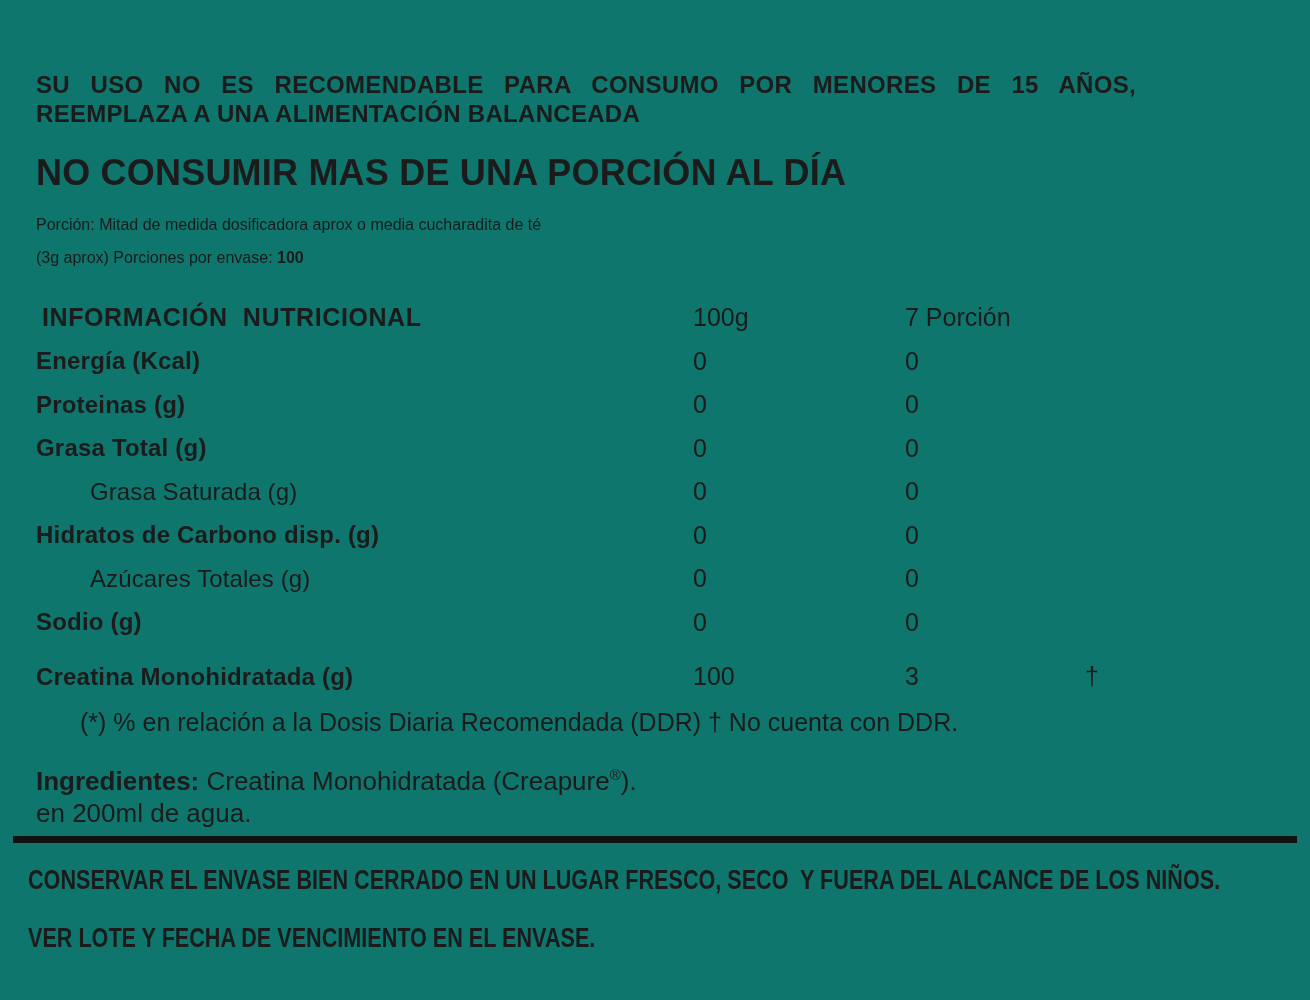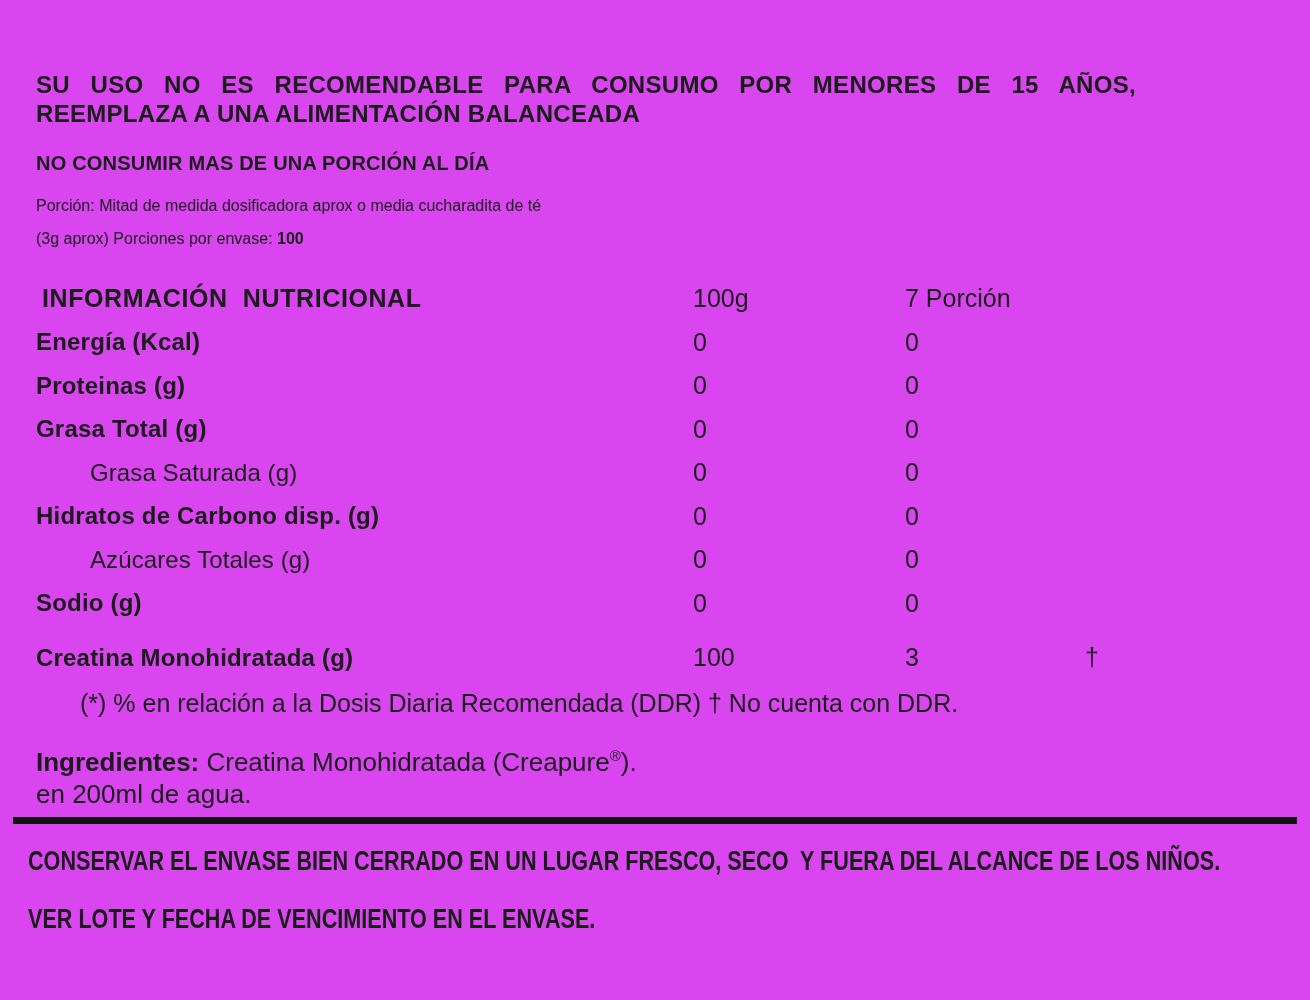--- a/index.html
+++ b/index.html
@@ -1,34 +1,34 @@
 <!DOCTYPE html>
 <html><head>
 <meta charset="utf-8">
 <style>
   html, body { margin: 0; padding: 0; background: #ffffff; }
   .page {
     position: relative;
     width: 1310px;
     height: 1000px;
     box-sizing: border-box;
-    background: #d946ef;
+    background: #0f766e;
     color: #1b1b1b;
     font-family: "Liberation Sans", sans-serif;
     padding: 46px 40px 0 36px;
     overflow: hidden;
   }
 
   
   .warning { width: 1100px; font-size: 24px; font-weight: 700; line-height: 29px; letter-spacing: 0.3px; }
   .warning .wline { display: block; }
   .warning .wline.justified { text-align: justify; text-align-last: justify; }
 
   
-  .headline { margin-top: 23px; font-size: 20px; font-weight: 700; letter-spacing: 0.2px; }
+  .headline { margin-top: 23px; font-size: 36px; font-weight: 700; letter-spacing: 0.2px; }
 
   
   .serving { margin-top: 14px; font-size: 16px; font-weight: 400; line-height: 33px; }
   .serving b { font-weight: 700; }
 
   
   .ntable { margin-top: 22px; }
   .trow {
     display: grid;
     grid-template-columns: 657px 212px 180px 1fr;

